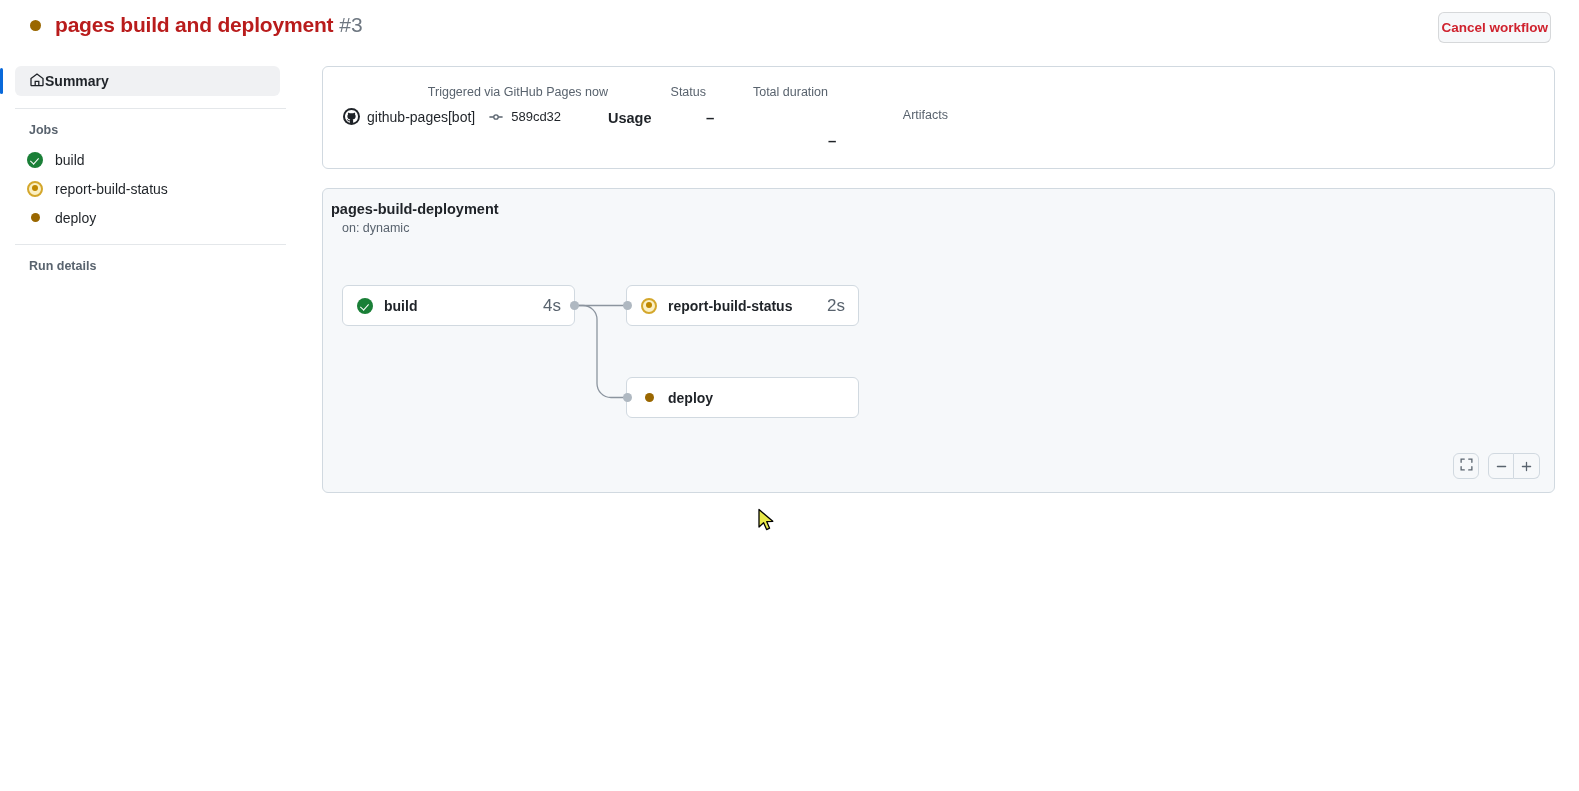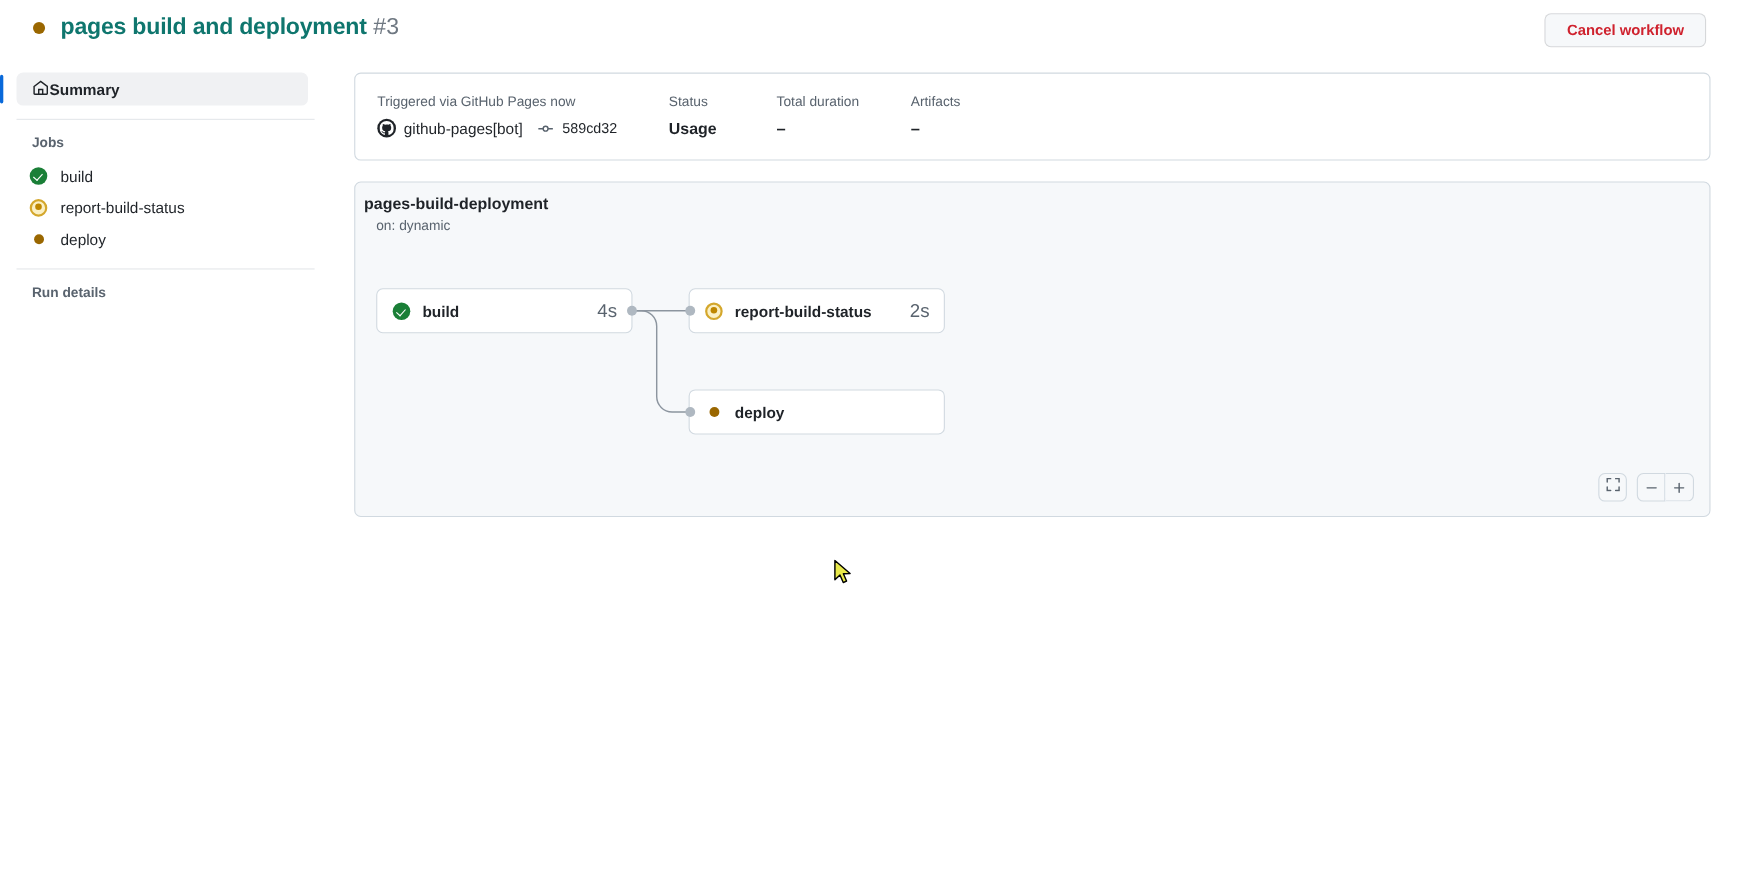--- a/index.html
+++ b/index.html
@@ -32,36 +32,36 @@
   .status-dot-pending {
     width: 11px;
     height: 11px;
     border-radius: 50%;
     background: #9a6700;
     flex: 0 0 auto;
   }
   .run-title {
     font-size: 21px;
     font-weight: bold;
-    color: #0f766e;
+    color: #b91c1c;
     letter-spacing: -0.2px;
     white-space: nowrap;
   }
   .run-number {
     font-size: 21px;
     font-weight: normal;
     color: #6e7781;
     margin-left: 6px;
   }
   .cancel-btn {
     position: absolute;
     right: 28px;
     top: 12px;
     height: 31px;
-    padding: 0 19px;
+    padding: 0 2px;
     background: #f6f8fa;
     border: 1px solid rgba(31,35,40,0.15);
     border-radius: 6px;
     color: #cf222e;
     font-size: 13.5px;
     font-weight: bold;
     font-family: "Liberation Sans", sans-serif;
     line-height: 29px;
     cursor: pointer;
     white-space: nowrap;
@@ -169,26 +169,27 @@
     border-radius: 6px;
     padding: 18px 20px 17px 20px;
   }
   .summary-grid {
     display: flex;
     align-items: flex-start;
   }
   .col-trigger { width: 265px; }
   .col-status  { width: 98px; }
   .col-duration{ width: 122px; }
-  .col-artifacts{ width: 120px; }
+  .col-artifacts{ width: 120px; margin-top: 23px; }
   .col-head {
     font-size: 12.5px;
     color: #59636e;
     margin-bottom: 9px;
     white-space: nowrap;
+    text-align: right;
   }
   .col-val {
     font-size: 14.5px;
     font-weight: bold;
     color: #1f2328;
     white-space: nowrap;
     line-height: 20px;
   }
   .trigger-line {
     display: flex;

